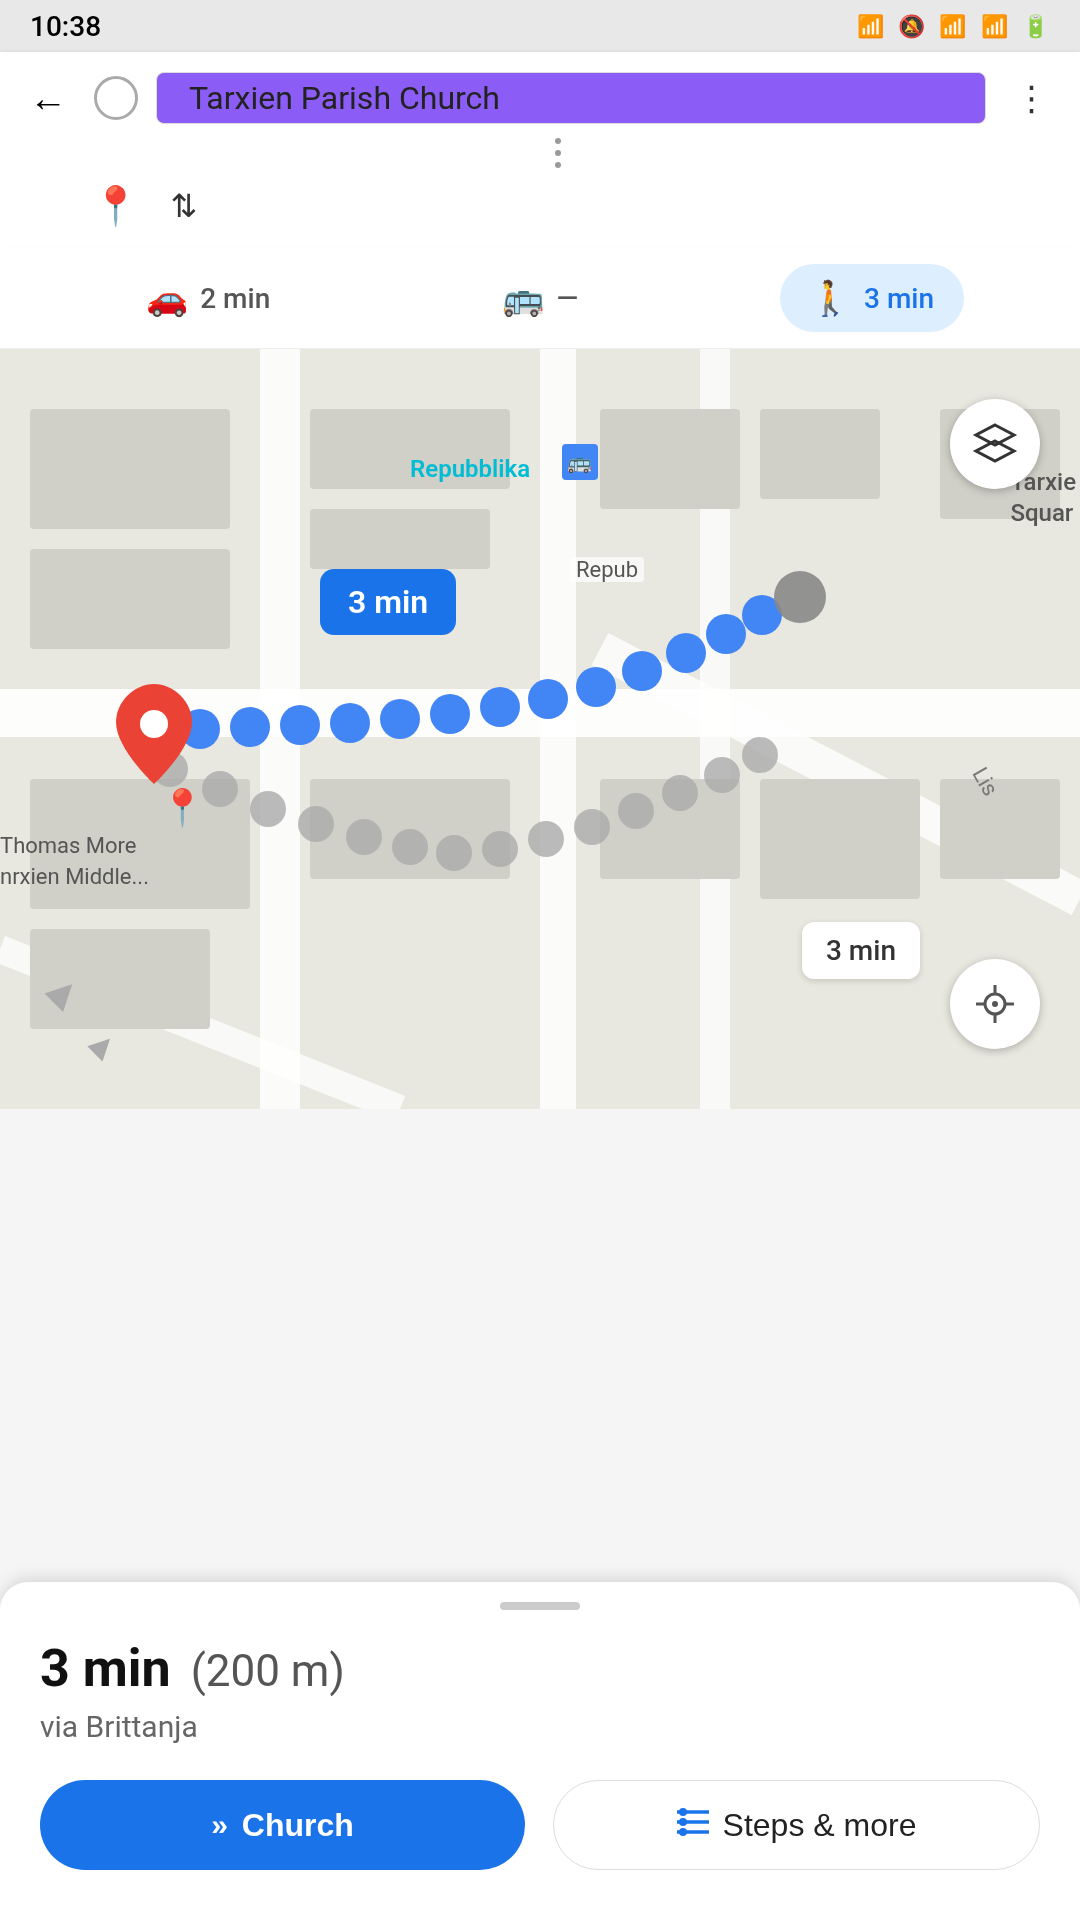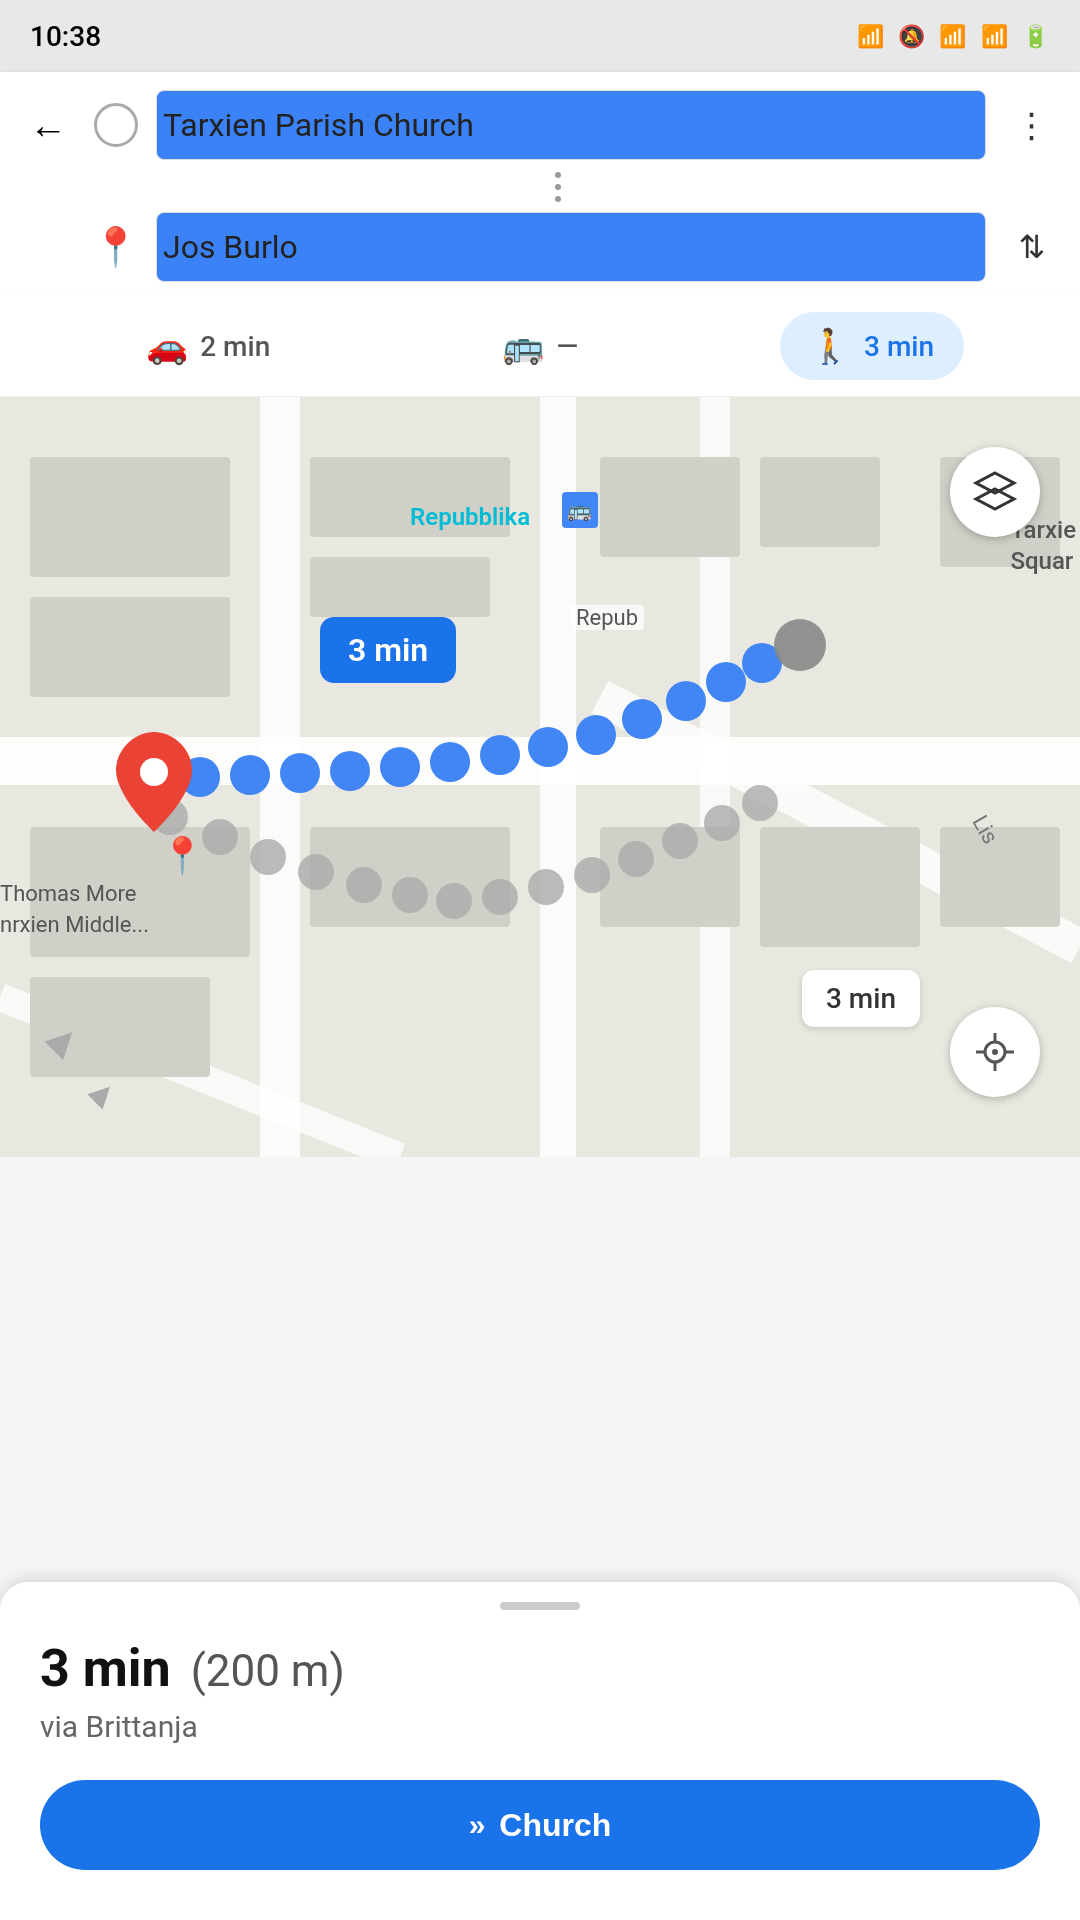--- a/index.html
+++ b/index.html
@@ -9,21 +9,21 @@
       height: 1920px;
       font-family: 'Roboto', Arial, sans-serif;
       background: #f5f5f5;
       overflow: hidden;
       position: relative;
     }
 
     
     .status-bar {
       width: 100%;
-      height: 72px;
+      height: 52px;
       background: #e8e8e8;
       display: flex;
       align-items: center;
       justify-content: space-between;
       padding: 0 30px;
     }
     .status-time {
       font-size: 28px;
       font-weight: 500;
       color: #000;
@@ -68,29 +68,29 @@
     }
     .location-dot {
       width: 44px;
       height: 44px;
       border-radius: 50%;
       border: 3px solid #aaa;
       flex-shrink: 0;
     }
     .search-input-box {
       flex: 1;
-      height: 70px;
+      height: 52px;
       border: 1.5px solid #ddd;
       border-radius: 8px;
-      padding: 0 6px;
+      padding: 0 32px;
       font-size: 32px;
       color: #222;
       display: flex;
       align-items: center;
-      background: #3b82f6;
+      background: #8b5cf6;
     }
     .more-btn {
       width: 56px;
       height: 56px;
       display: flex;
       align-items: center;
       justify-content: center;
       cursor: pointer;
       flex-shrink: 0;
       font-size: 34px;
@@ -403,23 +403,20 @@
   </div>
   <div class="dots-separator">
     <div class="dot-sep"></div>
     <div class="dot-sep"></div>
     <div class="dot-sep"></div>
   </div>
   <div class="search-row2">
     <div style="width:56px; flex-shrink:0;"></div>
     <div class="dest-icon">
       <span class="dest-pin">📍</span>
-    </div>
-    <div class="search-input-box">
-      <span>Jos Burlo</span>
     </div>
     <div class="swap-btn">
       <span>⇅</span>
     </div>
   </div>
 </div>
 
 <div class="transport-tabs">
   <div class="transport-tab">
     <span class="tab-icon">🚗</span>
@@ -547,14 +544,27 @@
   <div>
     <span class="route-time">3 min</span>
     <span class="route-distance">(200 m)</span>
   </div>
   <div class="route-via">via Brittanja</div>
   <div class="action-btns">
     <button class="btn-preview">
       <span class="chevrons">»</span>
       <span>Church</span>
     </button>
+    <button class="btn-steps">
+      <span class="lines-icon">
+        <svg width="32" height="28" viewBox="0 0 32 28">
+          <line x1="0" y1="4" x2="32" y2="4" stroke="#1a73e8" stroke-width="3.5"></line>
+          <line x1="0" y1="14" x2="32" y2="14" stroke="#1a73e8" stroke-width="3.5"></line>
+          <line x1="0" y1="24" x2="32" y2="24" stroke="#1a73e8" stroke-width="3.5"></line>
+          <circle cx="6" cy="4" r="4" fill="#1a73e8"></circle>
+          <circle cx="6" cy="14" r="4" fill="#1a73e8"></circle>
+          <circle cx="6" cy="24" r="4" fill="#1a73e8"></circle>
+        </svg>
+      </span>
+      <span>Steps &amp; more</span>
+    </button>
   </div>
 </div>
 
 </body></html>

